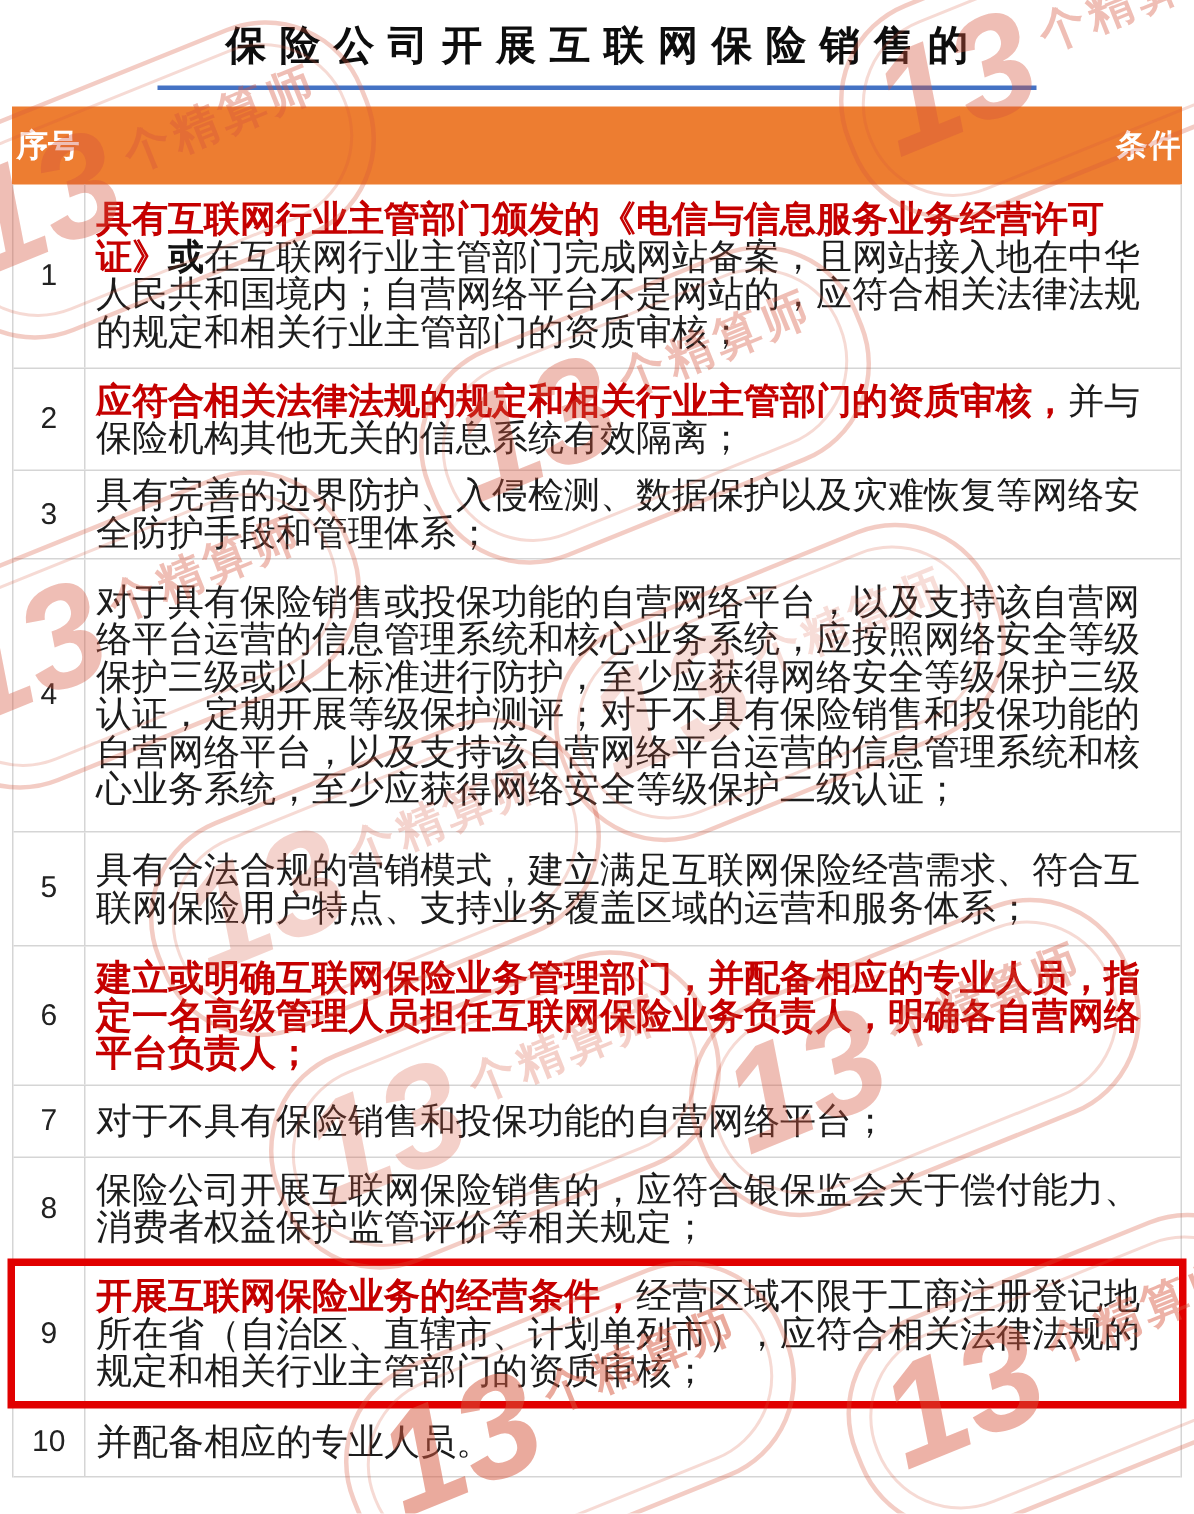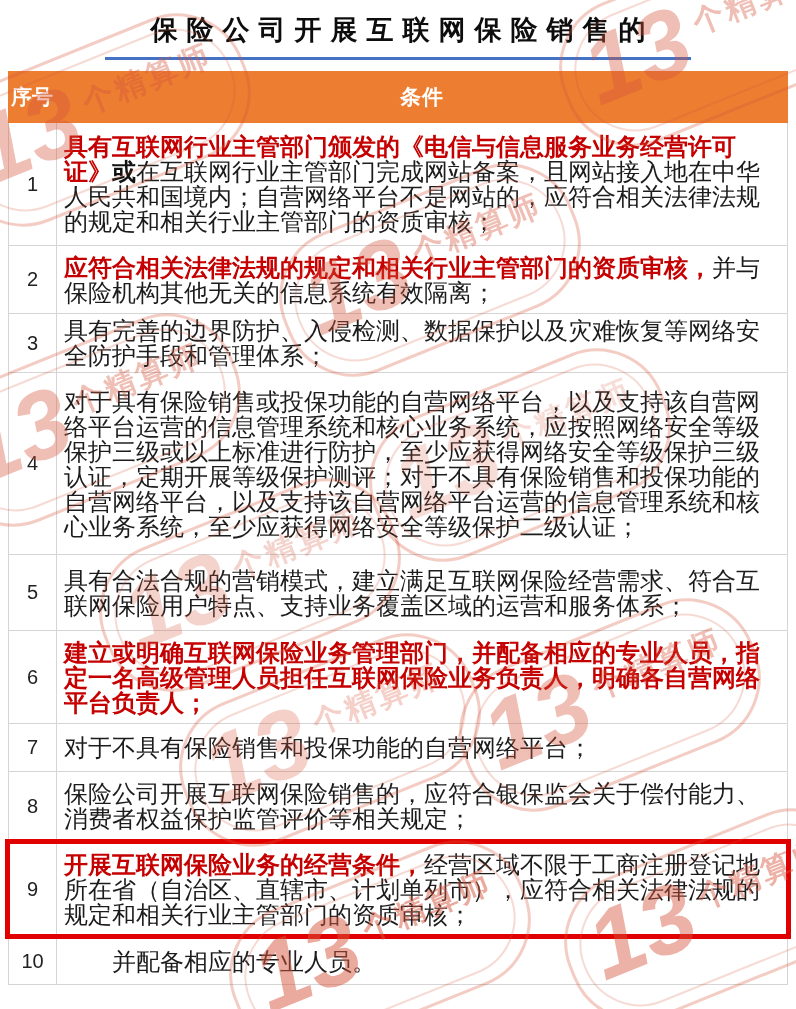--- a/index.html
+++ b/index.html
@@ -24,21 +24,21 @@
   }
 
   
   .table{margin:11px 8px 0 8px;}
   .thead{
     display:flex;align-items:center;
     height:52px;background:#ED7D31;color:#ffffff;
     font-weight:bold;font-size:21px;
   }
   .th-no{width:48px;text-align:center;flex-shrink:0;}
-  .th-cond{flex:1;text-align:center;letter-spacing:1px;}
+  .th-cond{flex:1;text-align:right;letter-spacing:1px;}
   .tbody{border-left:1px solid #D5D5D5;border-right:1px solid #D5D5D5;}
   .row{
     display:flex;position:relative;
     border-bottom:1px solid #D5D5D5;
     box-sizing:border-box;
   }
   .cell-no{
     width:47px;flex-shrink:0;
     border-right:1px solid #D5D5D5;
     display:flex;align-items:center;justify-content:center;
@@ -57,21 +57,21 @@
   
   .tbody .row:nth-child(1){min-height:123px;}
   .tbody .row:nth-child(2){min-height:68px;}
   .tbody .row:nth-child(3){min-height:58px;}
   .tbody .row:nth-child(4){min-height:182px;}
   .tbody .row:nth-child(5){min-height:76px;}
   .tbody .row:nth-child(6){min-height:93px;}
   .tbody .row:nth-child(7){min-height:48px;}
   .tbody .row:nth-child(8){min-height:69px;}
   .tbody .row:nth-child(9){min-height:97px;}
-  .tbody .row:nth-child(10){min-height:47px;gap:48px;}
+  .tbody .row:nth-child(10){min-height:47px;}
   .highlight-frame{
     position:absolute;left:-4px;right:-4px;top:-2px;bottom:-2px;
     border:5px solid #E10000;z-index:3;pointer-events:none;
   }
 
   
   .watermark-layer{
     position:absolute;inset:0;z-index:4;pointer-events:none;
   }
   .stamp{

